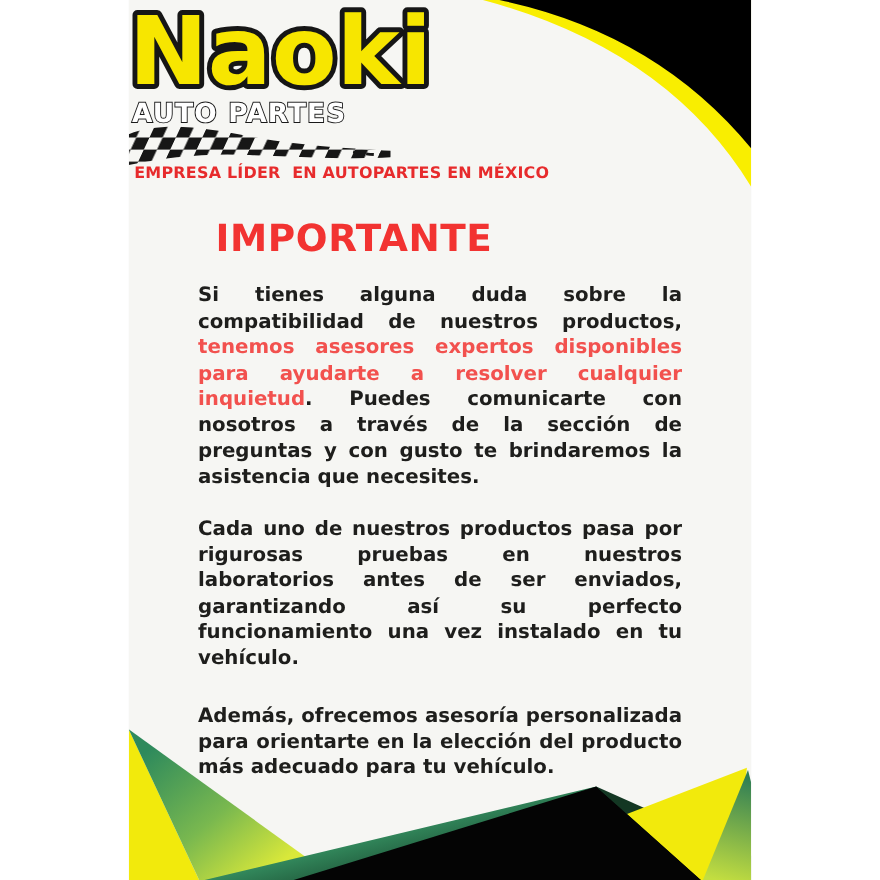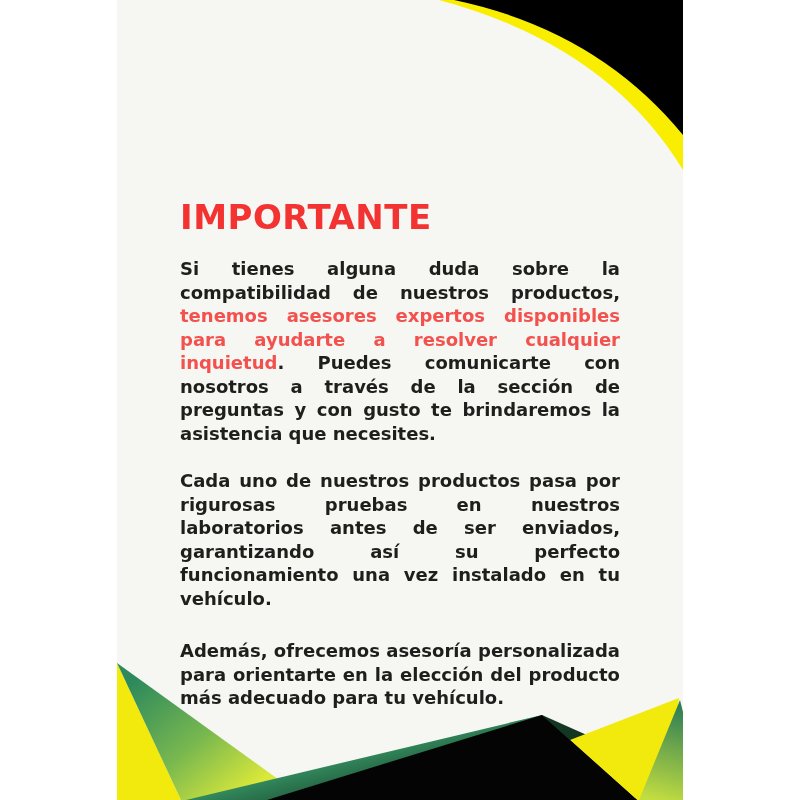--- a/index.html
+++ b/index.html
@@ -16,21 +16,21 @@
   .brand svg{display:block;}
   .brand-tagline{
     position:absolute;left:5px;top:150px;
     font-size:14.5px;font-weight:bold;color:#e72b2c;letter-spacing:.2px;white-space:pre;
   }
   .text-col{
     position:absolute;top:0;left:0;width:566px;box-sizing:border-box;
     padding:201px 63px 0 63px;
   }
   .headline{
-    margin:0 0 24px 0;font-size:34px;line-height:32px;font-weight:800;
+    margin:0 0 24px 16px;font-size:34px;line-height:32px;font-weight:800;
     color:#f23331;letter-spacing:.5px;
   }
   .para{
     margin:0;font-size:18px;line-height:23.5px;font-weight:bold;color:#1e1e1c;
     text-align:justify;
   }
   .para.p1{margin-bottom:29px;}
   .para.p2{margin-bottom:24px;}
   .para .hl{color:#f2514e;}
   .bottom-decor{position:absolute;bottom:0;left:0;width:566px;height:150px;pointer-events:none;}
@@ -38,20 +38,37 @@
 </head>
 <body>
 
 <div class="content-panel">
 
   <svg class="corner-decor" viewBox="0 0 566 170" width="566" height="170" aria-hidden="true">
     <path d="M322,0 Q490,45 566,170 L566,0 Z" fill="#f9ee00"></path>
     <path d="M337,0 Q480,30 566,135 L566,0 Z" fill="#000000"></path>
   </svg>
 
+  <div class="brand">
+    <svg viewBox="0 0 566 170" width="566" height="170">
+      <defs>
+        <pattern id="chk" width="24" height="22" patternUnits="userSpaceOnUse" patternTransform="skewX(-25)">
+          <rect x="0" y="0" width="12" height="11" fill="#161616"></rect>
+          <rect x="12" y="11" width="12" height="11" fill="#161616"></rect>
+        </pattern>
+      </defs>
+      <text x="0" y="76" font-family="DejaVu Sans, sans-serif" font-size="86" font-weight="bold" fill="#f7e600" stroke="#161616" stroke-width="9" paint-order="stroke" stroke-linejoin="round">Naoki</text>
+      <text x="3" y="111" font-family="DejaVu Sans, sans-serif" font-size="24" font-weight="bold" letter-spacing="1" fill="#ffffff" stroke="#1a1a1a" stroke-width="1.7" paint-order="stroke">AUTO PARTES</text>
+      <g transform="translate(0,114)">
+        <path d="M0,8 C30,-4 70,2 110,10 C160,19 205,21 238,23 L238,29 C205,31 160,29 110,27 C70,25 35,29 0,36 Z" fill="url(#chk)"></path>
+        <path d="M204,24 q16,3 32,3" stroke="#161616" stroke-width="2.6" stroke-dasharray="7 5" fill="none"></path>
+      </g>
+    </svg>
+    <div class="brand-tagline">EMPRESA LÍDER  EN AUTOPARTES EN MÉXICO</div>
+  </div>
 
   <div class="text-col">
     <h1 class="headline">IMPORTANTE</h1>
     <p class="para p2"><span>Si tienes alguna duda sobre la compatibilidad de nuestros productos, </span><span class="hl">tenemos asesores expertos disponibles para ayudarte a resolver cualquier inquietud</span><span>. Puedes comunicarte con nosotros a través de la sección de preguntas y con gusto te brindaremos la asistencia que necesites.</span></p>
     <p class="para p1">Cada uno de nuestros productos pasa por rigurosas pruebas en nuestros laboratorios antes de ser enviados, garantizando así su perfecto funcionamiento una vez instalado en tu vehículo.</p>
     <p class="para p3">Además, ofrecemos asesoría personalizada para orientarte en la elección del producto más adecuado para tu vehículo.</p>
   </div>
 
   <svg class="bottom-decor" viewBox="0 0 566 150" width="566" height="150" aria-hidden="true">
     <defs>

